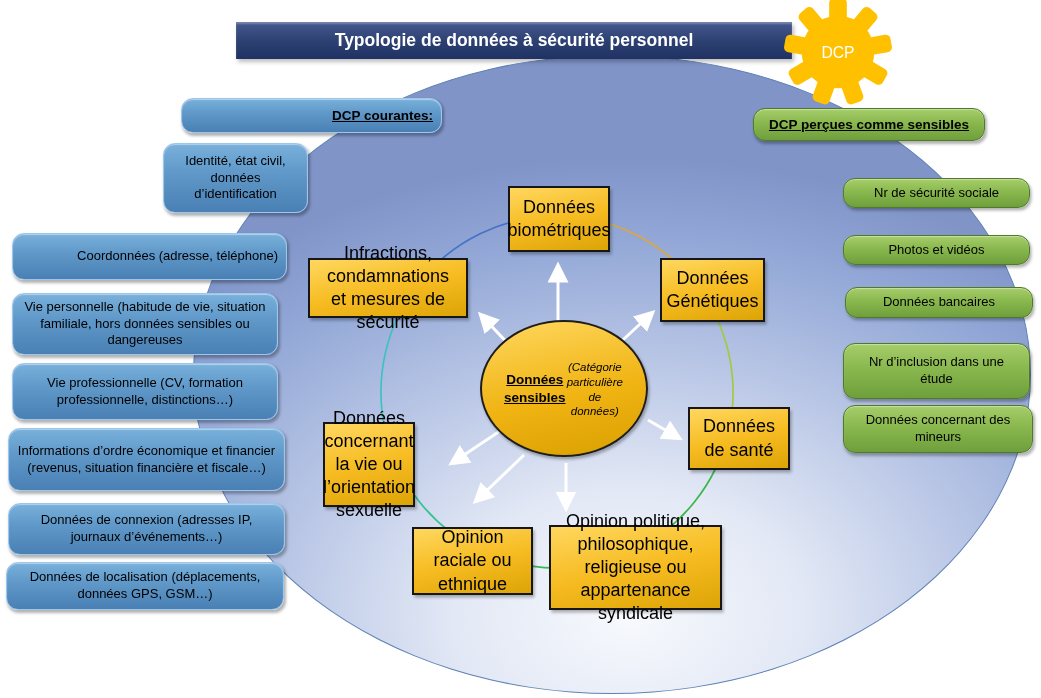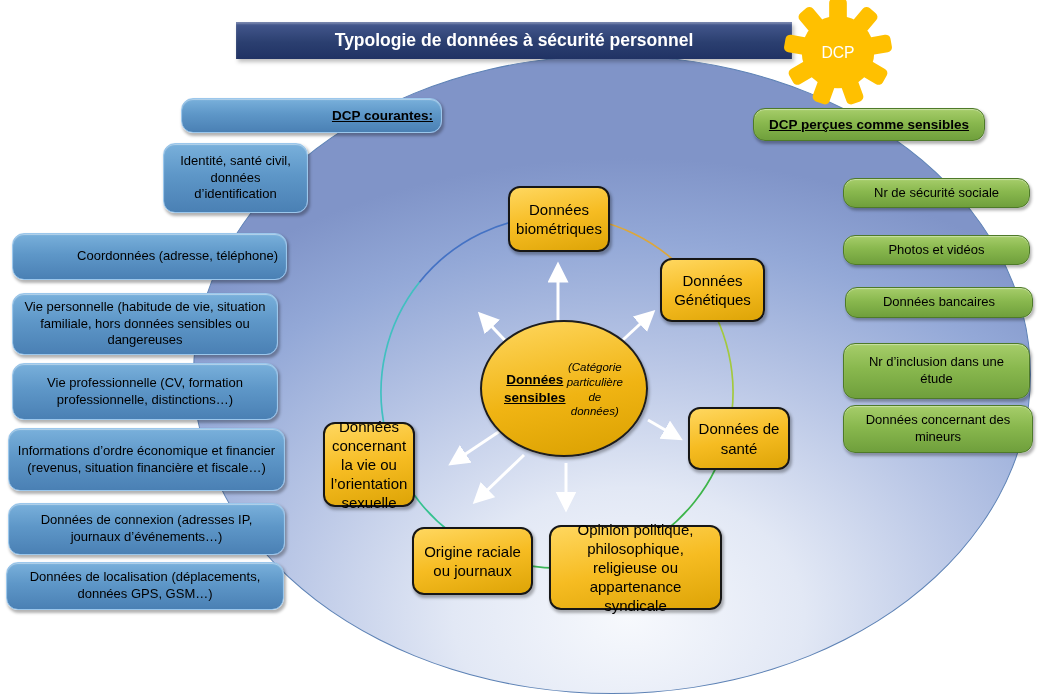--- a/index.html
+++ b/index.html
@@ -42,21 +42,21 @@
     box-shadow:inset 0 1px 1px rgba(255,255,255,.45), 1.5px 2.5px 3px rgba(0,0,0,.3);
     justify-content:flex-end;
   }
   .greenbox{
     background:linear-gradient(180deg,#a6cd6a 0%,#89b84e 45%,#6f9f3c 100%);
     border:1px solid #4e7a29;border-radius:12px;font-size:13px;
     box-shadow:inset 0 1px 1px rgba(255,255,255,.4), 1.5px 2.5px 3px rgba(0,0,0,.3);
   }
   .goldbox{
     background:linear-gradient(168deg,#ffd75f 0%,#f6bc22 50%,#dda406 100%);
-    border:2.5px solid #161616;border-radius:12px;font-size:15px;
+    border:2.5px solid #161616;border-radius:0;font-size:18px;
     box-shadow:1.5px 2.5px 3px rgba(0,0,0,.3);
   }
   .orangebox{
     background:#f9a02b;border:2px solid #1f1f1f;border-radius:10px;
     font-size:13.5px;font-weight:bold;text-decoration:underline;
     box-shadow:1.5px 2.5px 3px rgba(0,0,0,.3);
   }
   .hdr{font-weight:bold;text-decoration:underline;font-size:13.5px;}
 
   
@@ -153,21 +153,21 @@
       </g>
       <circle cx="55" cy="55" r="37"></circle>
     </g>
     <text x="55" y="61" text-anchor="middle" font-size="16" fill="#ffffff" font-family="Liberation Sans, sans-serif">DCP</text>
   </svg>
 
   <div class="box bluebox hdr pos-lh">
     <span>DCP courantes:</span>
   </div>
   <div class="box bluebox pos-l0">
-    <span>Identité, santé civil, données d’identification</span>
+    <span>Identité, état civil, données d’identification</span>
   </div>
   <div class="box bluebox pos-l1">
     <span>Coordonnées (adresse, téléphone)</span>
   </div>
   <div class="box bluebox pos-l2">
     <span>Vie personnelle (habitude de vie, situation familiale, hors données sensibles ou dangereuses</span>
   </div>
   <div class="box bluebox pos-l3">
     <span>Vie professionnelle (CV, formation professionnelle, distinctions…)</span>
   </div>
@@ -212,19 +212,22 @@
   <div class="box goldbox pos-o1">
     <span>Données Génétiques</span>
   </div>
   <div class="box goldbox pos-o2">
     <span>Données de santé</span>
   </div>
   <div class="box goldbox pos-o3">
     <span>Opinion politique, philosophique, religieuse ou appartenance syndicale</span>
   </div>
   <div class="box goldbox pos-o4">
-    <span>Origine raciale ou journaux</span>
+    <span>Opinion raciale ou ethnique</span>
   </div>
   <div class="box goldbox pos-o5">
     <span>Données concernant la vie ou l’orientation sexuelle</span>
   </div>
+  <div class="box goldbox pos-o6">
+    <span>Infractions, condamnations et mesures de sécurité</span>
+  </div>
 
 </div>
 
 </body></html>

